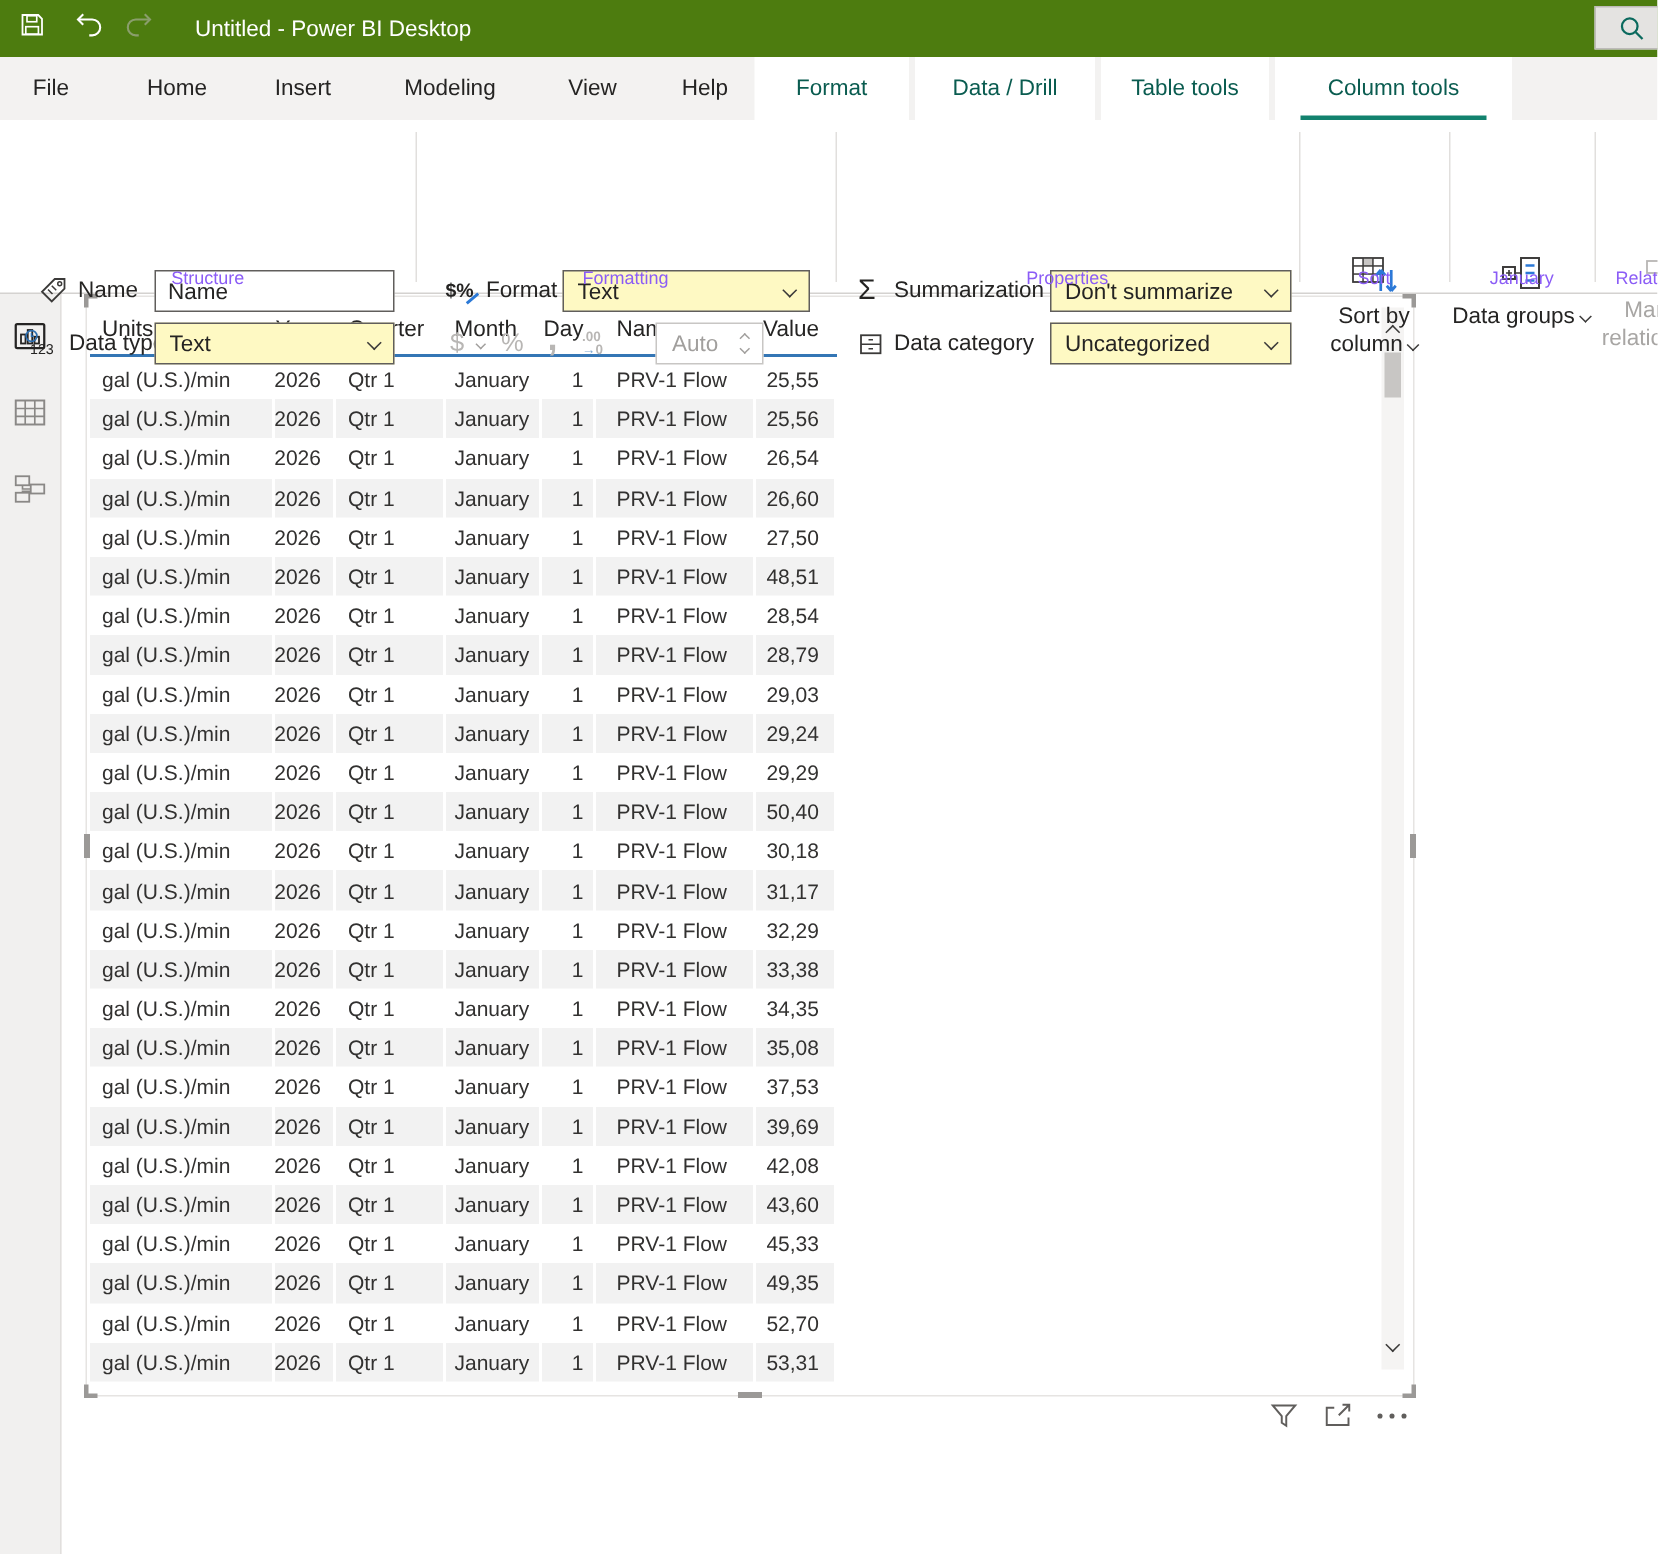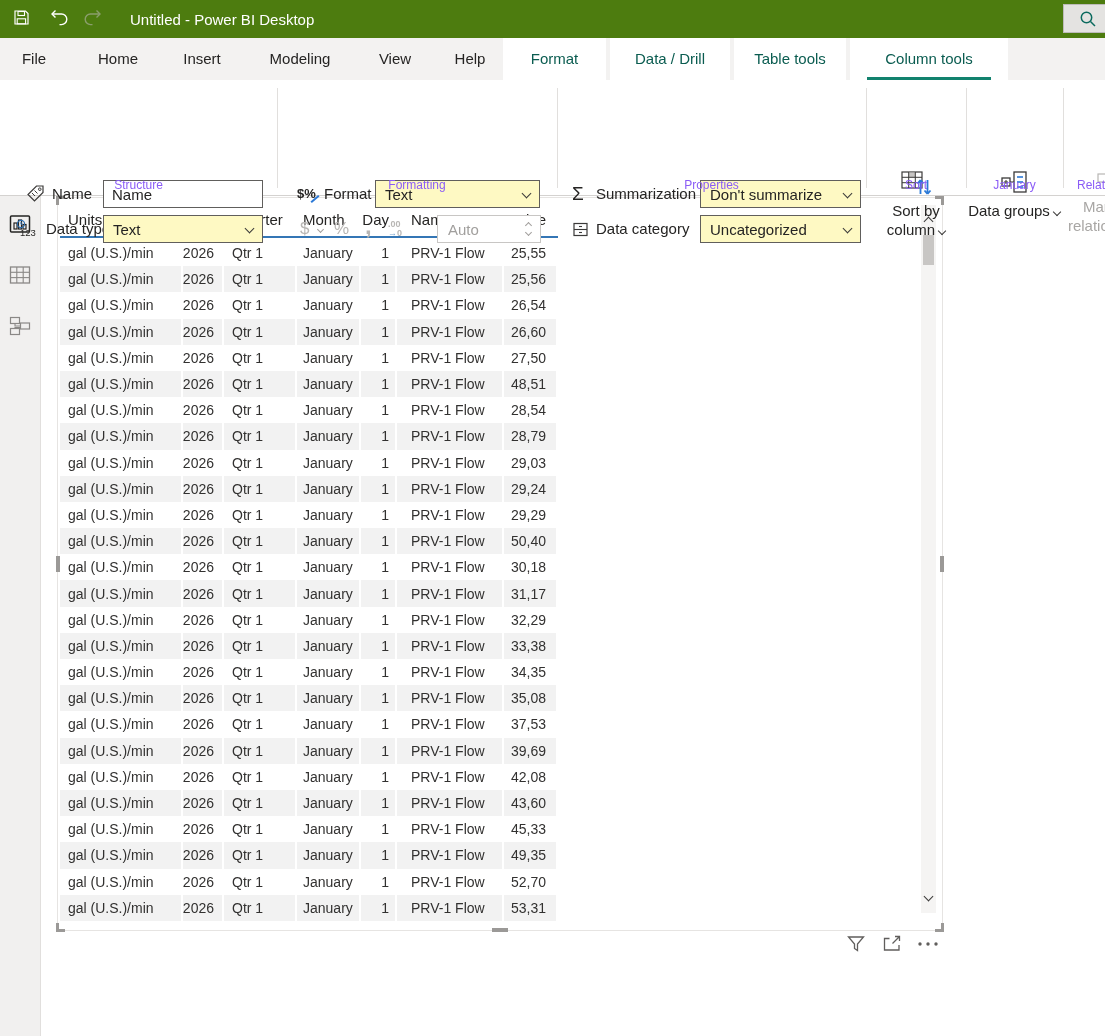--- a/index.html
+++ b/index.html
@@ -189,21 +189,21 @@
     <span class="chev"></span>
   </div>
   <span class="dis-glyph" style="left:300px;top:135px;font-size:17px;">$</span>
   <span class="spin-chev" style="left:318px;top:147px;transform:rotate(45deg);"></span>
   <span class="dis-glyph" style="left:334px;top:135px;font-size:17px;">%</span>
   <span class="dis-glyph" style="left:365px;top:132px;font-size:24px;font-weight:bold;">,</span>
   <span class="dec" style="left:388px;top:140px;">
       <i>.00</i>
       <i><b>→</b><span>0</span></i>
     </span>
-  <div class="spinbox" style="left:437px;top:135px;width:104px;">
+  <div class="spinbox" style="left:437px;top:135px;width:72px;">
     <span>Auto</span>
     <span class="spin-chev spin-up"></span>
     <span class="spin-chev spin-dn"></span>
   </div>
   <div class="grp-label" style="left:277px;width:280px;">Formatting</div>
   <div class="rdiv" style="left:557px;"></div>
 
   <span class="sigma" style="left:572px;top:100px;">Σ</span>
   <span class="flabel" style="left:596px;top:100px;">Summarization</span>
   <div class="rselect" style="left:700px;top:100px;width:161px;">

